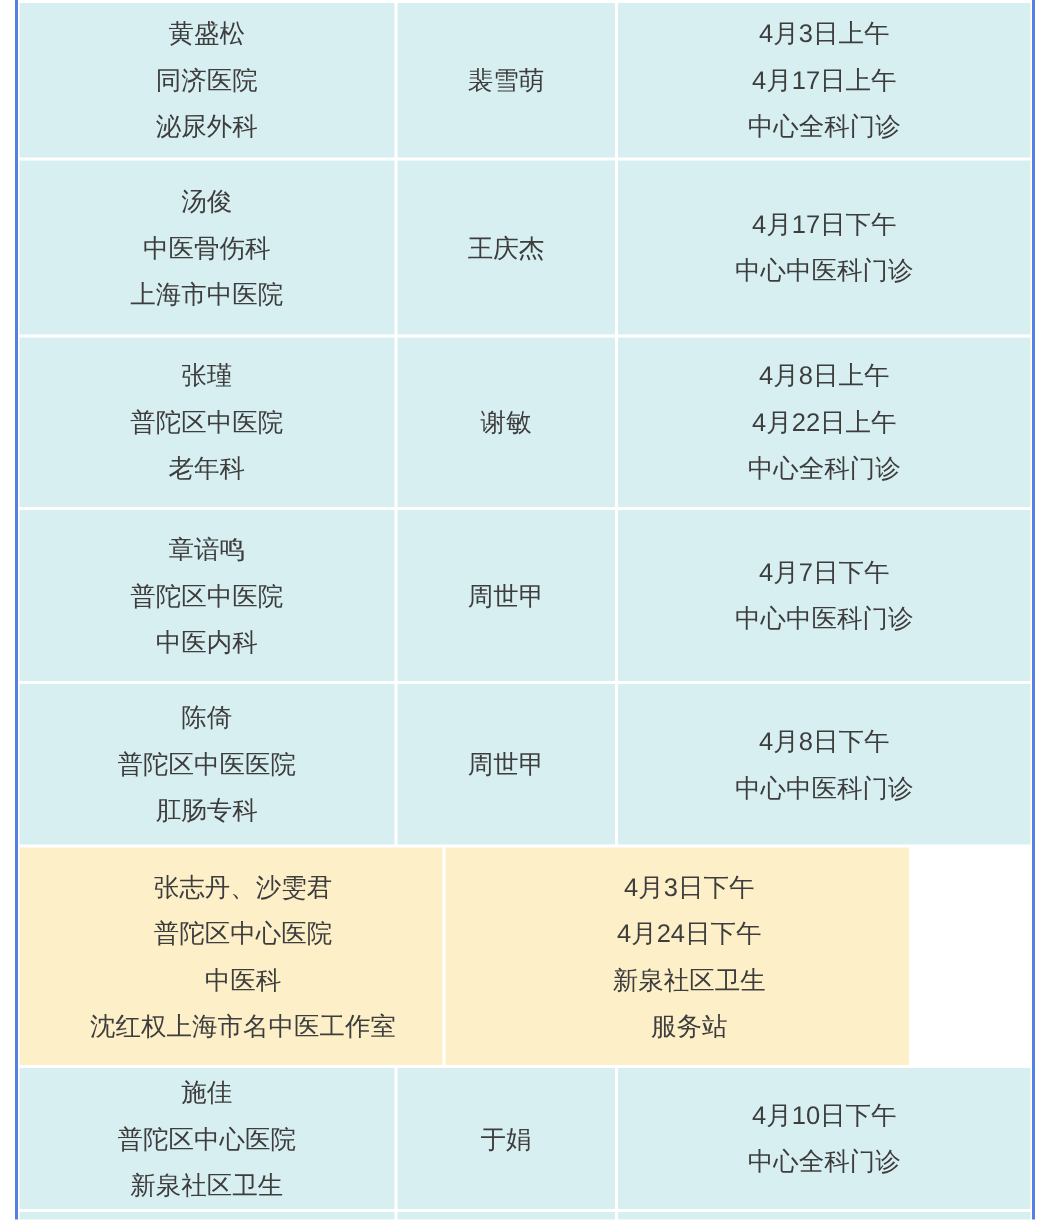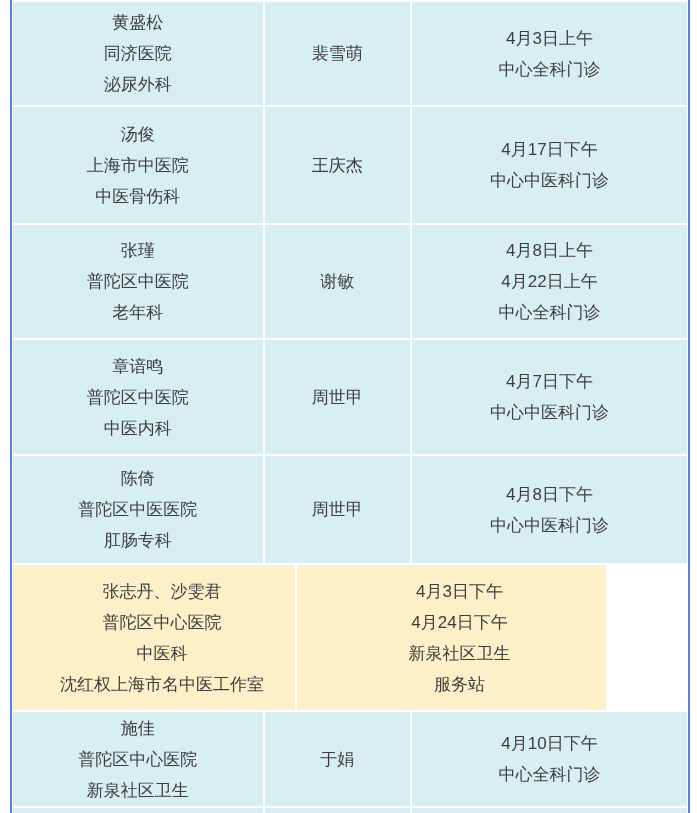--- a/index.html
+++ b/index.html
@@ -66,28 +66,29 @@
     <div class="cell doctor">
           <div class="line">黄盛松</div>
           <div class="line">同济医院</div>
           <div class="line">泌尿外科</div>
         </div>
     <div class="cell contact">
       <div class="line">裴雪萌</div>
     </div>
     <div class="cell schedule">
           <div class="line">4月3日上午</div>
+          <div class="line">4月17日上午</div>
           <div class="line">中心全科门诊</div>
         </div>
   </div>
       <div class="row">
     <div class="cell doctor">
           <div class="line">汤俊</div>
+          <div class="line">中医骨伤科</div>
           <div class="line">上海市中医院</div>
-          <div class="line">中医骨伤科</div>
         </div>
     <div class="cell contact">
       <div class="line">王庆杰</div>
     </div>
     <div class="cell schedule">
           <div class="line">4月17日下午</div>
           <div class="line">中心中医科门诊</div>
         </div>
   </div>
       <div class="row">

